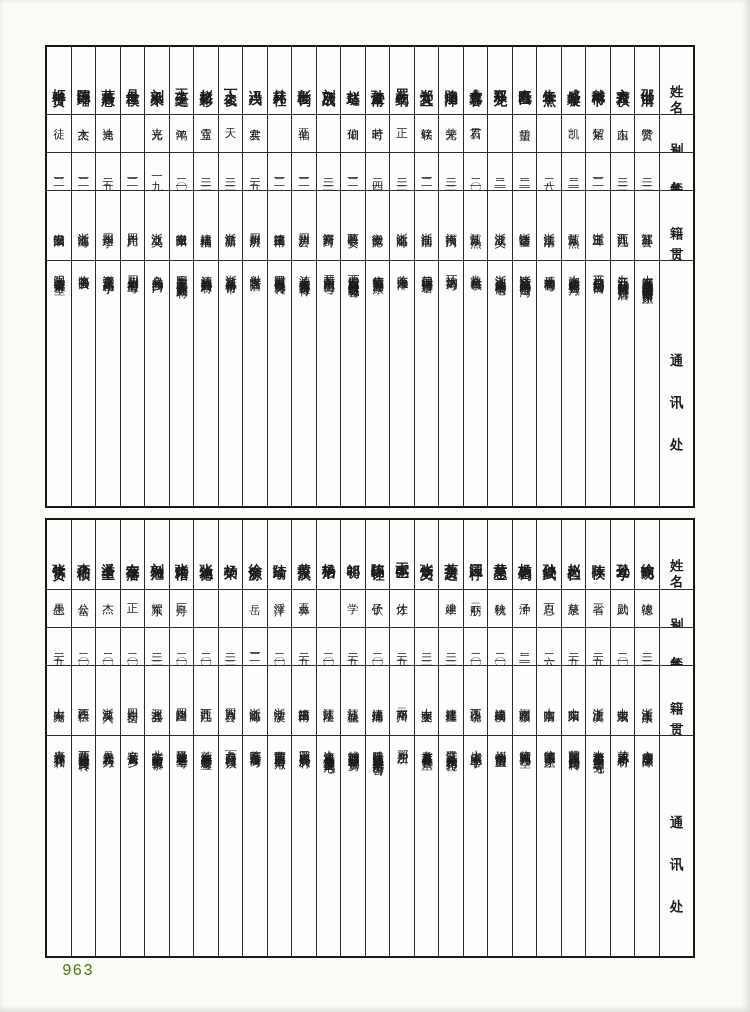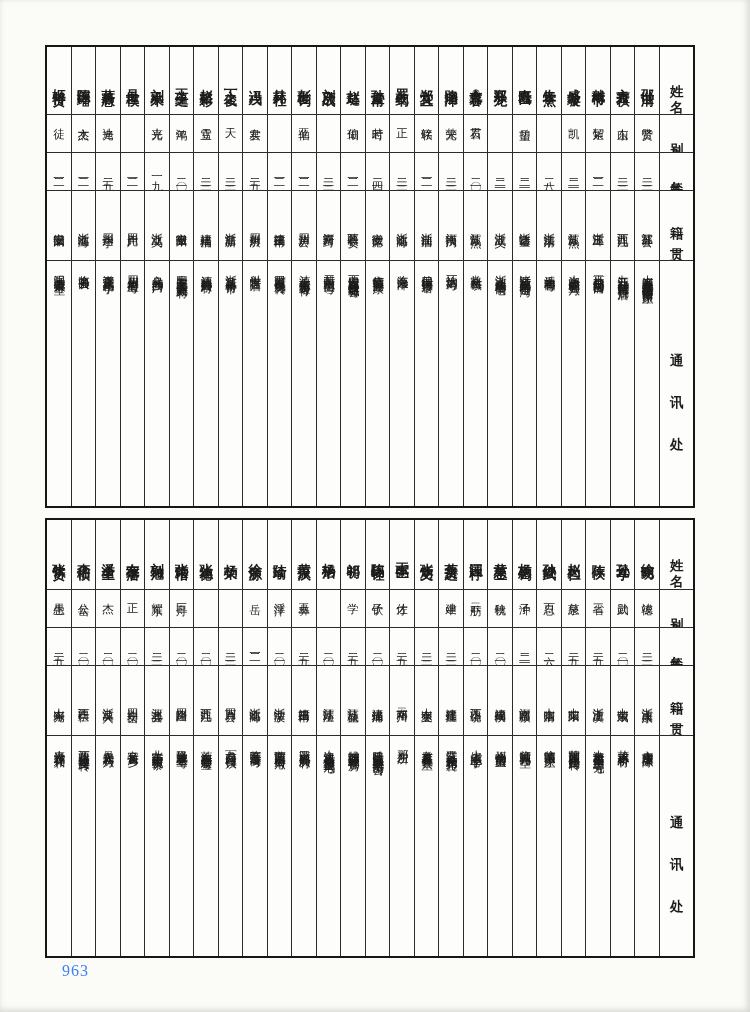--- a/index.html
+++ b/index.html
@@ -58,22 +58,22 @@
   .hdr .vtxt{font-weight:700;font-size:13.5px;line-height:1;}
   .hdr .r-name .vtxt{letter-spacing:16px;transform:translateY(8px);}
   .hdr .r-alias{align-items:center;padding-top:0;}
   .hdr .r-alias .vtxt{letter-spacing:5px;transform:translateY(2px);}
   .hdr .r-age .vtxt{letter-spacing:1px;font-size:12.5px;}
   .hdr .r-native .vtxt{letter-spacing:22px;transform:translateY(11px);}
   .hdr .r-addr{align-items:center;padding-top:0;}
   .hdr .r-addr .vtxt{letter-spacing:42px;transform:translateY(21px);}
   .pageno{
     position:absolute;left:62px;top:962px;
-    font-size:16px;letter-spacing:1px;color:#3b82f6;
-    font-family:Liberation Serif, serif;
+    font-size:16px;letter-spacing:1px;color:#4d7c0f;
+    font-family:Liberation Mono, monospace;
   }
 </style>
 </head>
 <body>
 
 <div class="page-edge"></div>
 
 <div class="vtable t1">
   <div class="col hdr">
     <div class="cell r-name">

